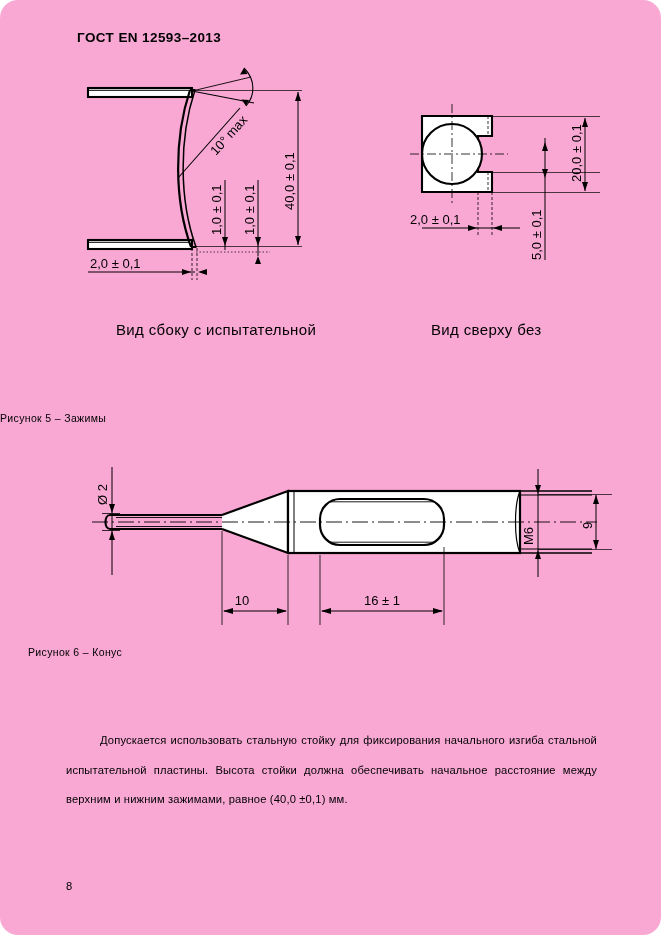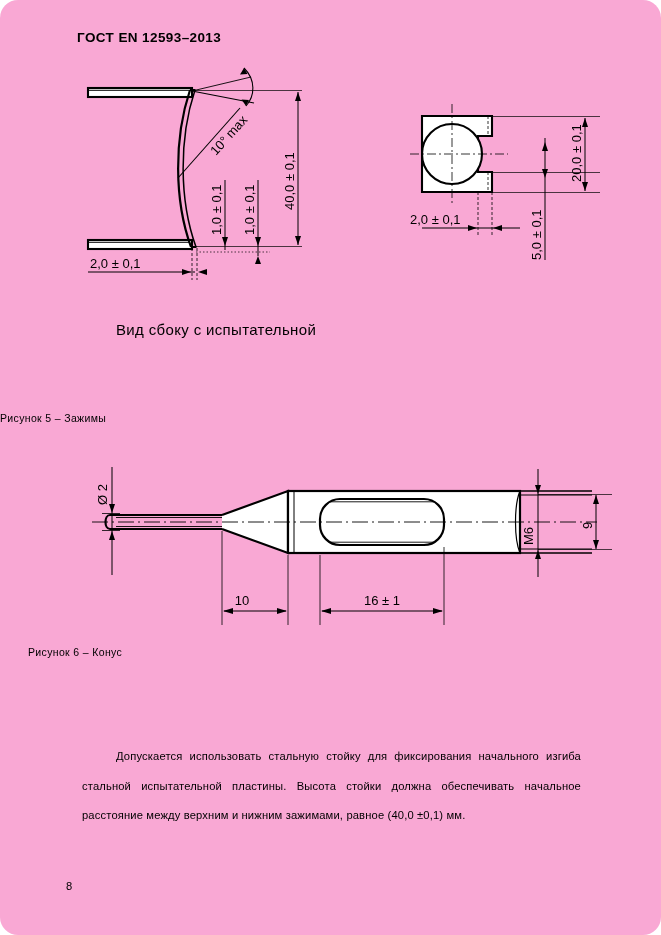--- a/index.html
+++ b/index.html
@@ -71,21 +71,21 @@
     position: absolute;
     left: 66px;
     width: 531px;
     font-size: 11.2px;
     line-height: 29.5px;
     text-align: justify;
     text-justify: inter-word;
     letter-spacing: 0.15px;
   }
   .body-text p {
-    margin: 16px;
+    margin: 0;
     text-indent: 34px;
   }
   #para-1 { top: 726px; }
   #para-2 { top: 816px; }
 
   .page-number {
     position: absolute;
     left: 66px;
     top: 880px;
     font-size: 11.2px;
@@ -212,20 +212,21 @@
         <polygon points="93,168 102,165 102,171" fill="#000"></polygon>
         <text class="dim-txt" x="10" y="164">2,0 ± 0,1</text>
       </g>
     </svg>
   </div>
 
   <div class="view-caption" id="caption-side">
     <div>Вид сбоку с испытательной</div>
   </div>
   <div class="view-caption" id="caption-top">
+    <div>Вид сверху без</div>
   </div>
 
   <div class="fig-title" id="fig5-title">Рисунок 5 – Зажимы</div>
 
   <div class="fig-area" id="figure6-area">
     <svg class="drawing-svg" width="570" height="185" viewBox="0 0 570 185" style="position:absolute;left:72px;top:0;">
 
       <g>
         <path d="M38,50 L150,50" stroke="#000" stroke-width="2.2" fill="none"></path>
         <path d="M38,64 L150,64" stroke="#000" stroke-width="2.2" fill="none"></path>

